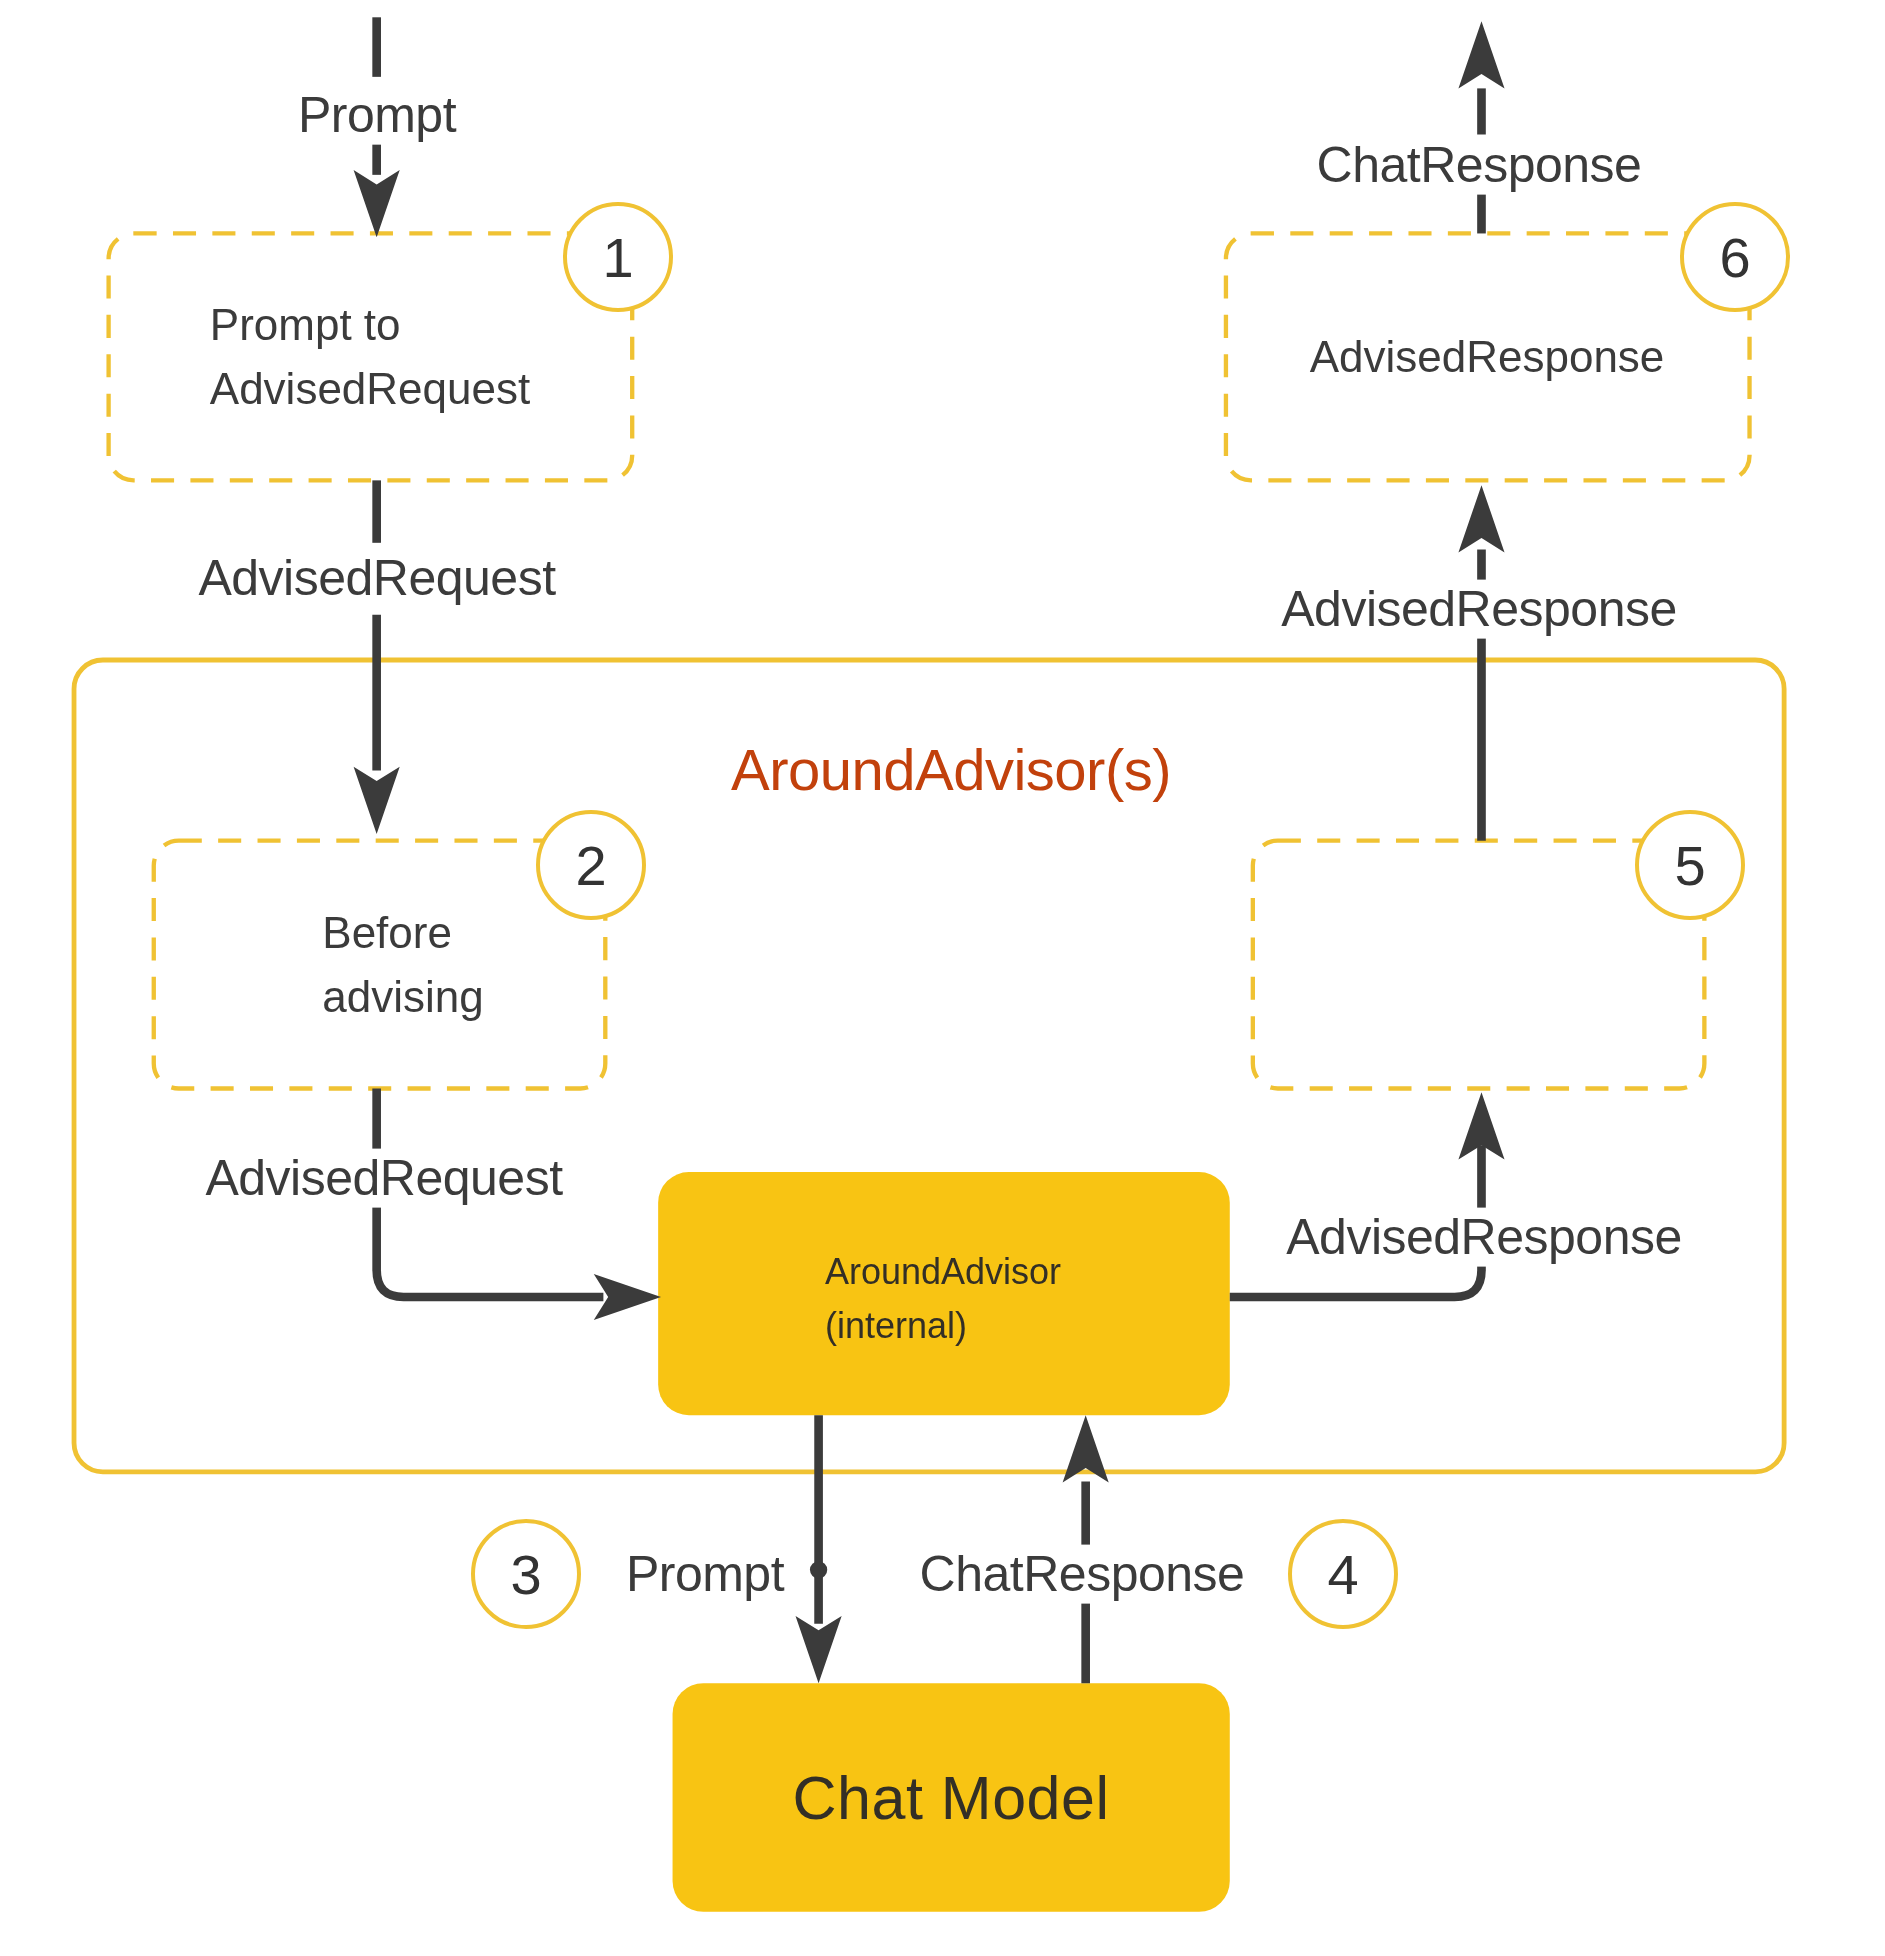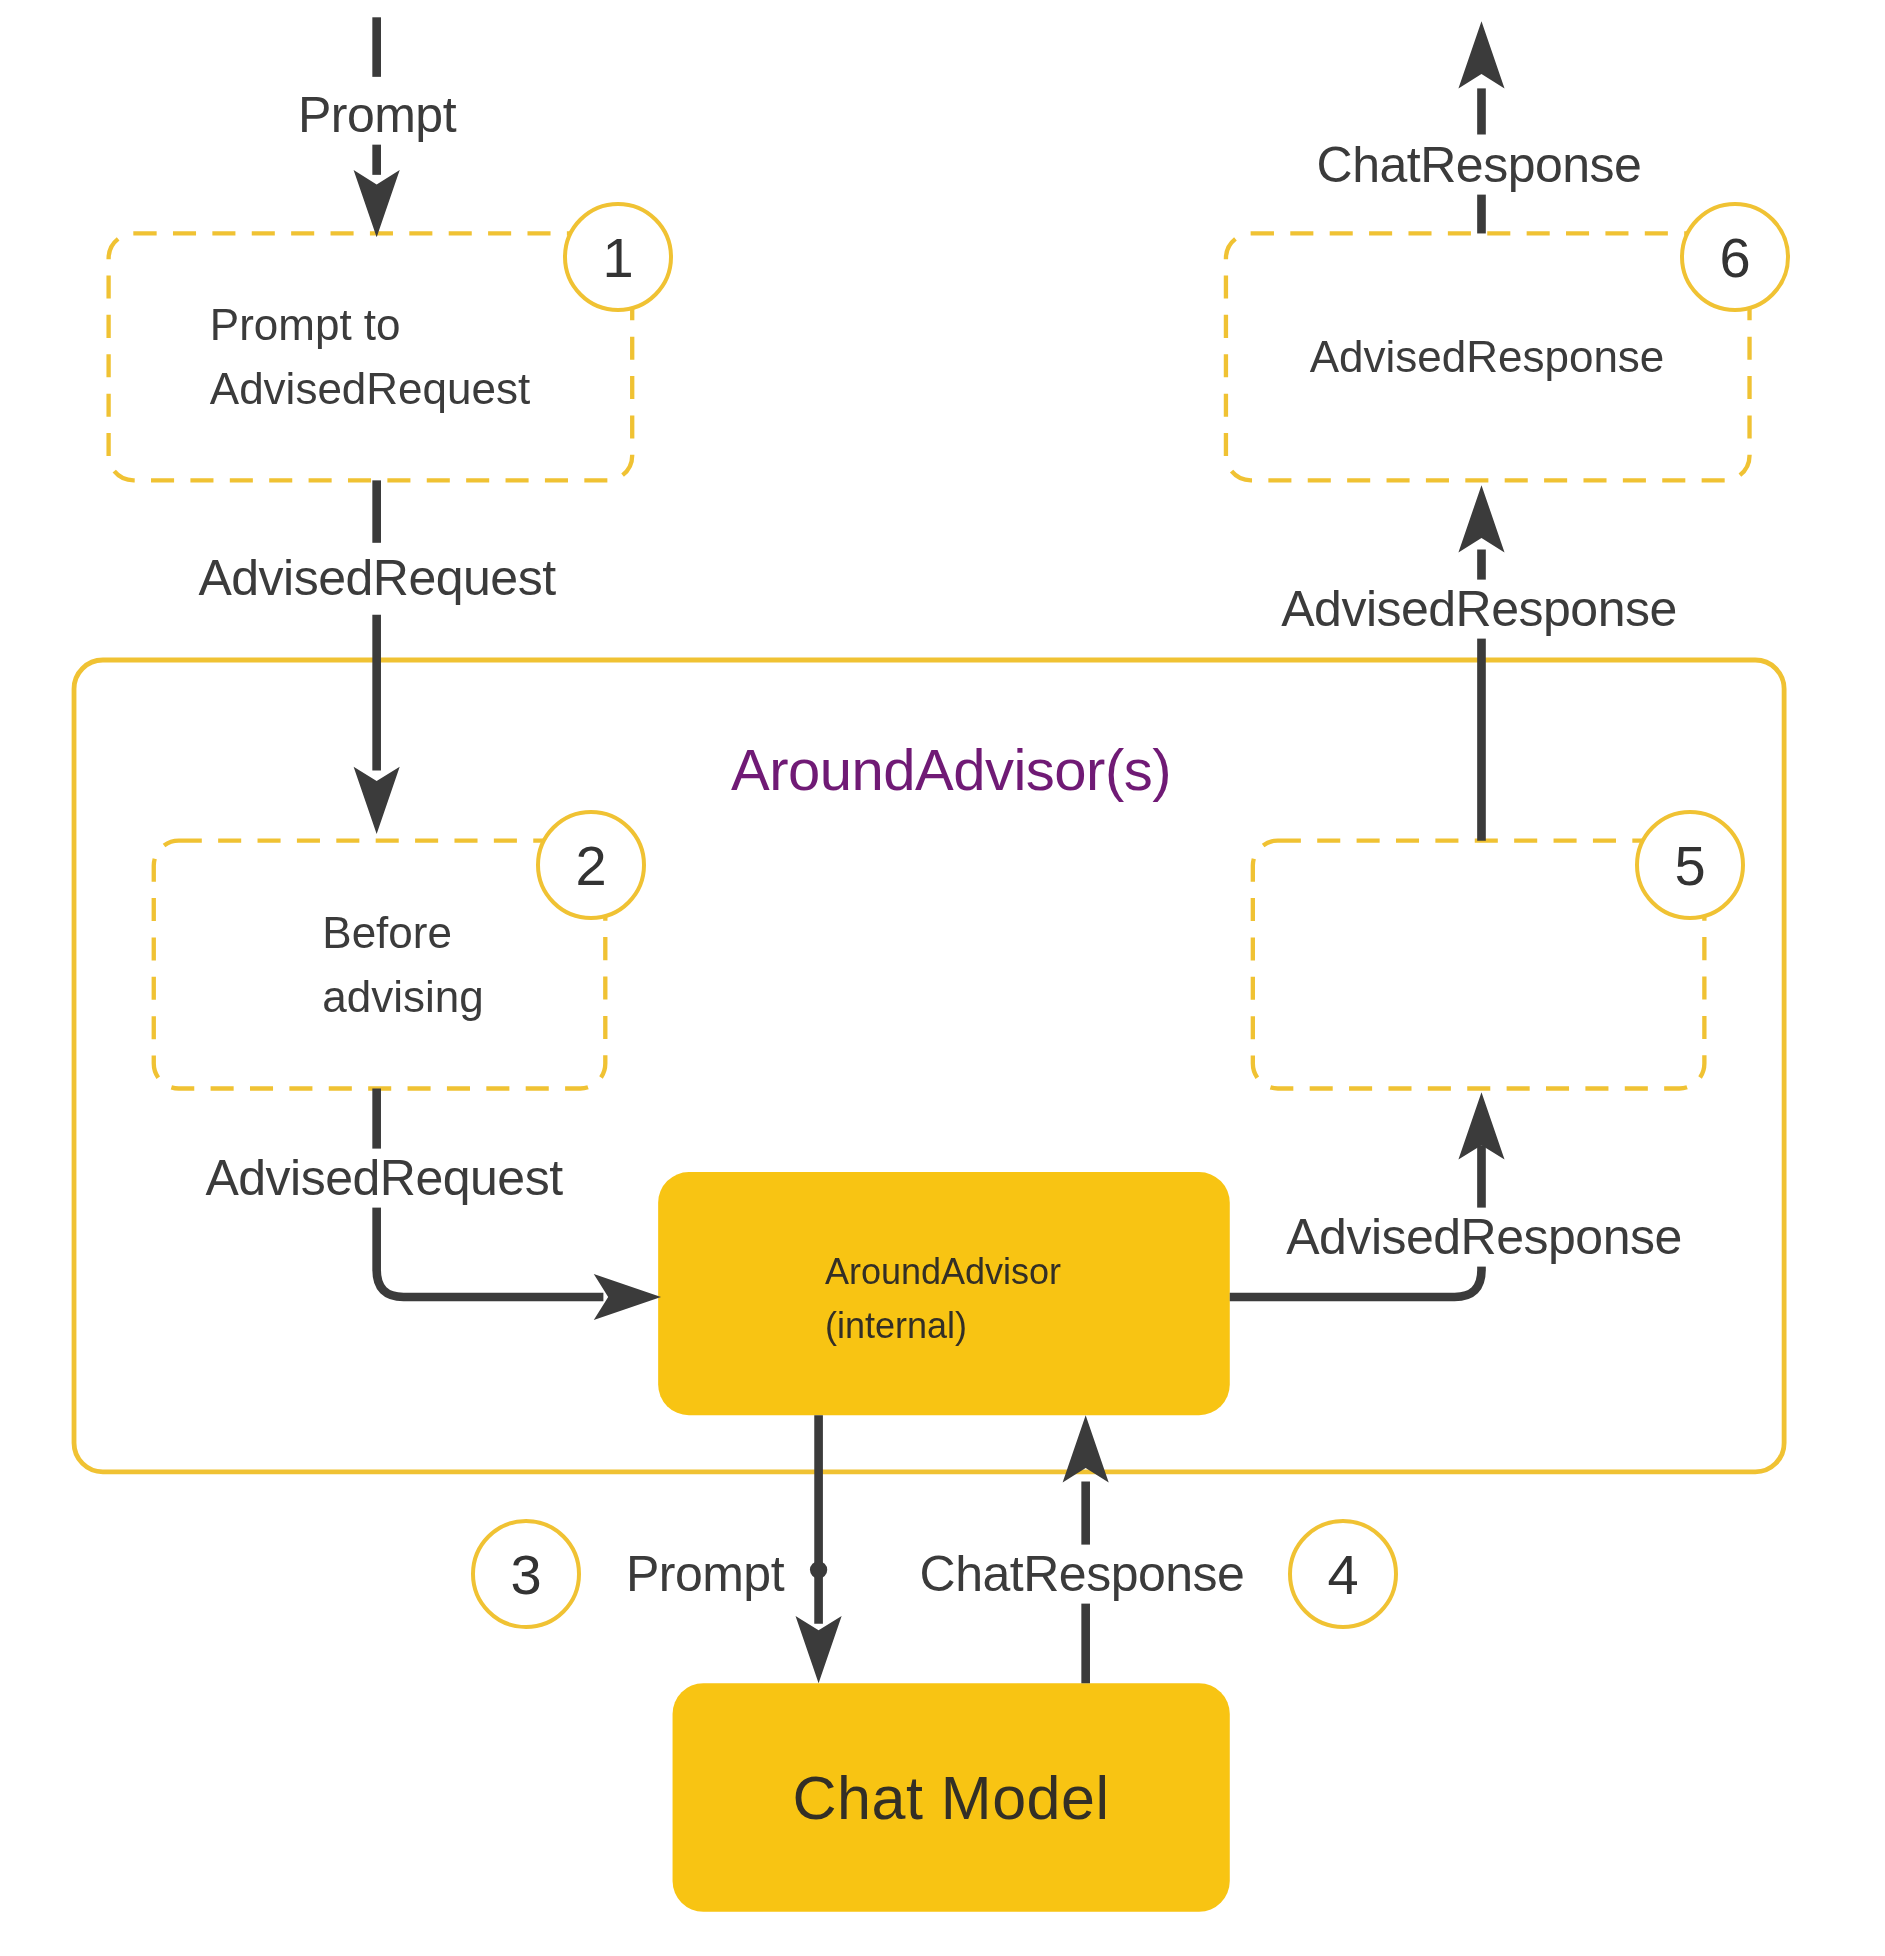--- a/index.html
+++ b/index.html
@@ -22,21 +22,21 @@
     background:#ffffff;
     padding:1.9px 9.6px;
     white-space:nowrap;
     letter-spacing:-0.5px;
   }
   .diagram-title{
     position:absolute;
     transform:translate(-50%,-50%);
     font-size:58px;
     letter-spacing:-0.5px;
-    color:#701a75;
+    color:#c2410c;
     white-space:nowrap;
   }
   .node-text{
     position:absolute;
     transform:translate(-50%,-50%);
     text-align:left;
     font-size:44px;
     line-height:1.45;
     color:#3b3b3b;
     white-space:nowrap;

